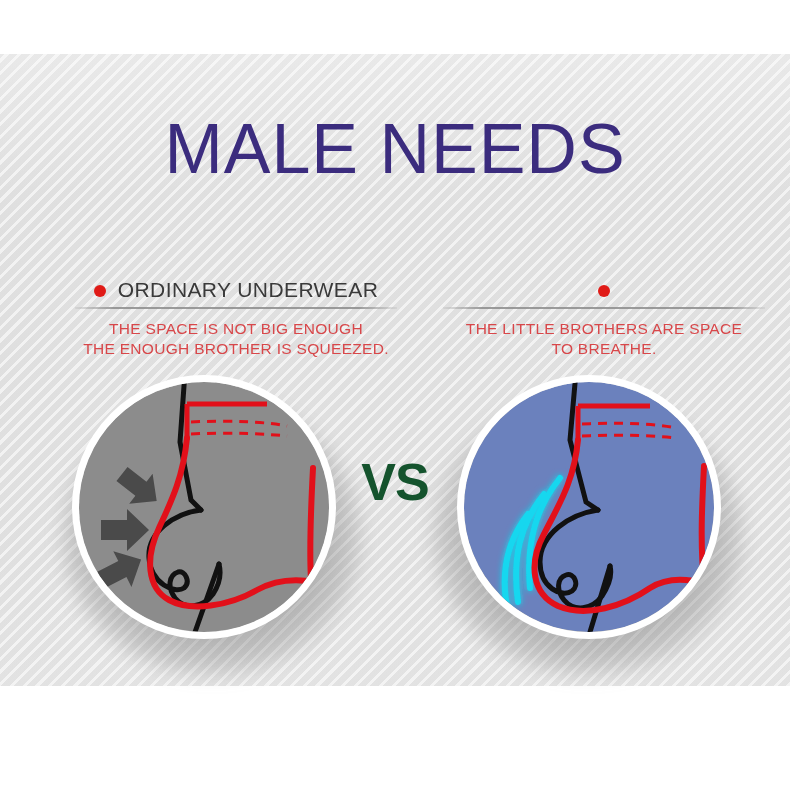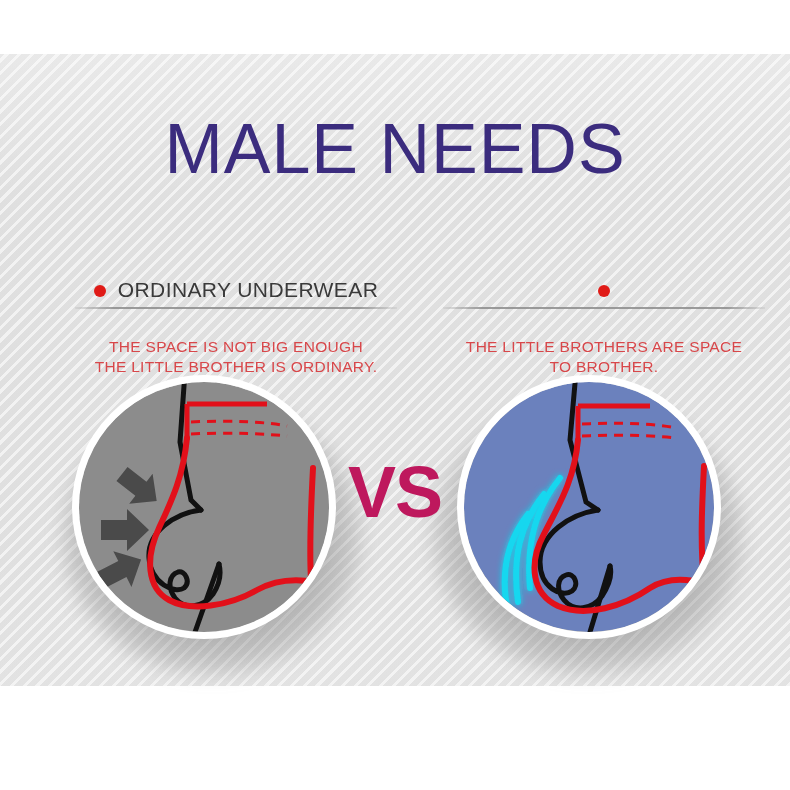--- a/index.html
+++ b/index.html
@@ -86,21 +86,21 @@
     white-space: nowrap;
     font-weight: 400;
   }
   .rule {
     margin-top: 5px;
     width: 100%;
     height: 2px;
     background: linear-gradient(90deg, rgba(150,150,150,0.15) 0%, rgba(140,140,140,0.85) 12%, rgba(140,140,140,0.85) 88%, rgba(150,150,150,0.15) 100%);
   }
   .sub {
-    margin-top: 28px;
+    margin-top: 10px;
     text-align: center;
     font-size: 15.5px;
     line-height: 20px;
     color: #d8474a;
     letter-spacing: 0.3px;
   }
   .sub div { white-space: nowrap; }
 
   
   .shadow-blob {
@@ -127,23 +127,23 @@
 
   .circle svg { display: block; width: 100%; height: 100%; }
 
   
   .vs {
     position: absolute;
     left: 336px;
     top: 456px;
     width: 118px;
     text-align: center;
-    font-size: 72px;
+    font-size: 52px;
     font-weight: bold;
-    color: #be185d;
+    color: #14532d;
     line-height: 1;
     letter-spacing: -1px;
   }
 </style>
 </head>
 <body>
 
 <div id="stage">
 
   <div class="bg-band"></div>
@@ -151,32 +151,32 @@
   <div class="title">MALE NEEDS</div>
 
   <div class="col left">
     <div class="col-head">
       <span class="bullet"></span>
       <span class="col-title">ORDINARY UNDERWEAR</span>
     </div>
     <div class="rule"></div>
     <div class="sub">
       <div>THE SPACE IS NOT BIG ENOUGH</div>
-      <div>THE LITTLE BROTHER IS ORDINARY.</div>
+      <div>THE ENOUGH BROTHER IS SQUEEZED.</div>
     </div>
   </div>
 
   <div class="col right">
     <div class="col-head">
       <span class="bullet"></span>
     </div>
     <div class="rule"></div>
     <div class="sub">
       <div>THE LITTLE BROTHERS ARE SPACE</div>
-      <div>TO BROTHER.</div>
+      <div>TO BREATHE.</div>
     </div>
   </div>
 
   <div class="shadow-blob shadow-left"></div>
   <div class="shadow-blob shadow-right"></div>
 
   <div class="circle circle-left">
     <svg viewBox="0 0 250 250" xmlns="http://www.w3.org/2000/svg">
       <defs>
         <clipPath id="clipL">

